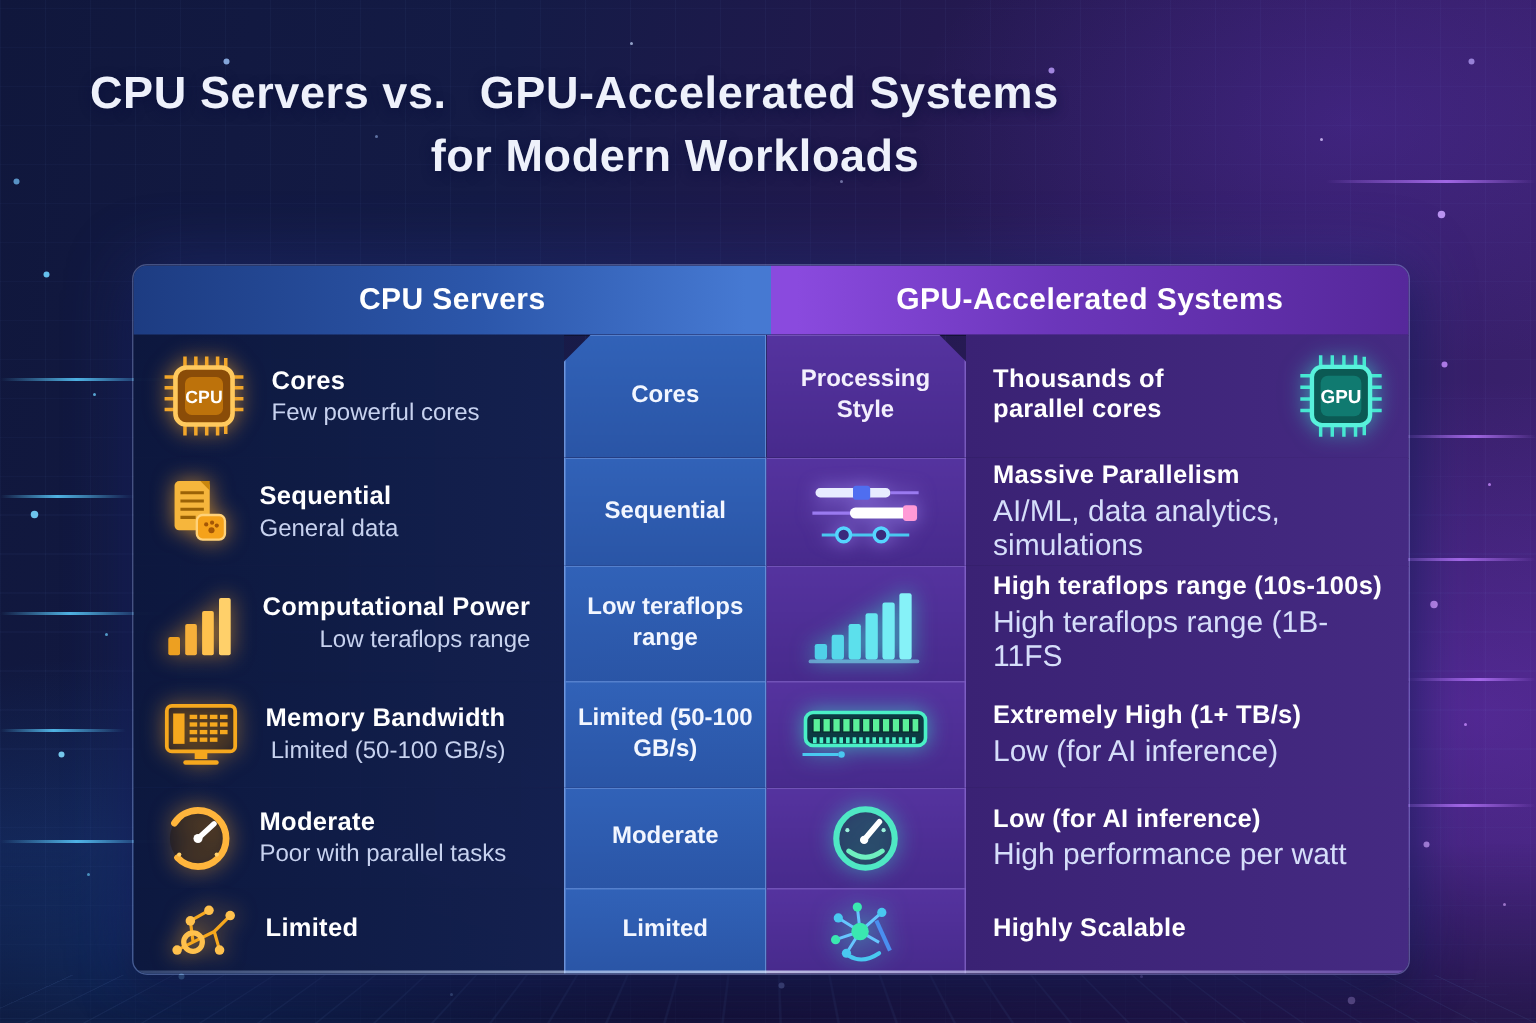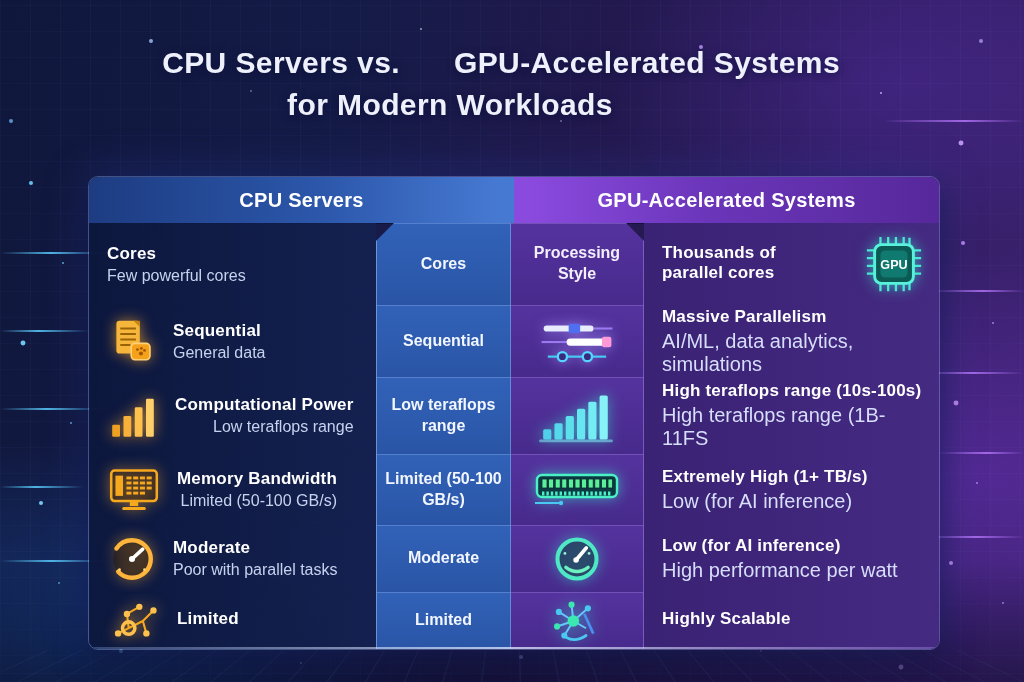--- a/index.html
+++ b/index.html
@@ -42,21 +42,21 @@
     background-image:
       repeating-linear-gradient(90deg, rgba(115,165,255,.20) 0 2px, transparent 2px 46px),
       repeating-linear-gradient(0deg, rgba(115,165,255,.16) 0 1px, transparent 1px 15px);
     transform:perspective(430px) rotateX(56deg);transform-origin:50% 100%;opacity:.65;pointer-events:none;}
   .floor-fade{position:absolute;left:0;right:0;bottom:0;height:120px;
     background:linear-gradient(180deg,transparent,rgba(8,10,30,.45));pointer-events:none;}
 
   
   .title-block{position:absolute;top:46px;left:60px;width:780px;text-align:center;
     color:#eef1fb;text-shadow:0 2px 8px rgba(10,15,60,.8);}
-  .title-l1{font-size:30px;font-weight:700;letter-spacing:.4px;display:flex;justify-content:flex-end;gap:54px;}
+  .title-l1{font-size:30px;font-weight:700;letter-spacing:.4px;display:flex;justify-content:flex-start;gap:22px;}
   .title-l2{font-size:30px;font-weight:700;letter-spacing:.4px;margin-top:8px;}
 
   
   .cmp-table{position:absolute;left:88px;top:176px;width:850px;height:472px;
     border-radius:10px;overflow:hidden;
     border:1px solid rgba(165,190,255,.35);
     box-shadow:0 0 44px rgba(45,65,170,.40), 0 14px 30px rgba(5,8,28,.55);}
   .cmp-table::after{content:"";position:absolute;left:0;right:0;bottom:0;height:2px;
     background:linear-gradient(90deg,rgba(160,200,255,.25),rgba(225,235,255,.75),rgba(190,160,255,.3));}
 
@@ -132,20 +132,33 @@
 
   <div class="cmp-table">
 
     <div class="thead">
       <div class="th th-left">CPU Servers</div>
       <div class="th th-right">GPU-Accelerated Systems</div>
     </div>
 
     <div class="row r1" style="height:82px">
       <div class="c-left">
+        <span class="licon">
+          <svg viewBox="0 0 64 64" width="58" height="58">
+            <g stroke="#f2a62a" stroke-width="2.6">
+              <path d="M18 3v8M26 3v8M34 3v8M42 3v8M48 4v7"></path>
+                <path d="M18 53v8M26 53v8M34 53v8M42 53v8M48 53v7"></path>
+              <path d="M3 18h8M3 26h8M3 34h8M3 42h8"></path>
+                <path d="M53 18h8M53 26h8M53 34h8M53 42h8"></path>
+            </g>
+            <rect x="11" y="11" width="42" height="42" rx="8" fill="#8a4c08" stroke="#ffc95e" stroke-width="3.4"></rect>
+            <rect x="18" y="18" width="28" height="28" rx="5" fill="#e8920f" opacity="0.55"></rect>
+            <text x="32" y="37" text-anchor="middle" font-family="Liberation Sans,sans-serif" font-size="13" font-weight="bold" fill="#ffffff">CPU</text>
+          </svg>
+        </span>
         <div>
           <div class="lt">Cores</div>
           <div class="ls">Few powerful cores</div>
         </div>
       </div>
       <div class="c-blue">
         <span>Cores</span>
       </div>
       <div class="c-purple">
         <span>Processing Style</span>

